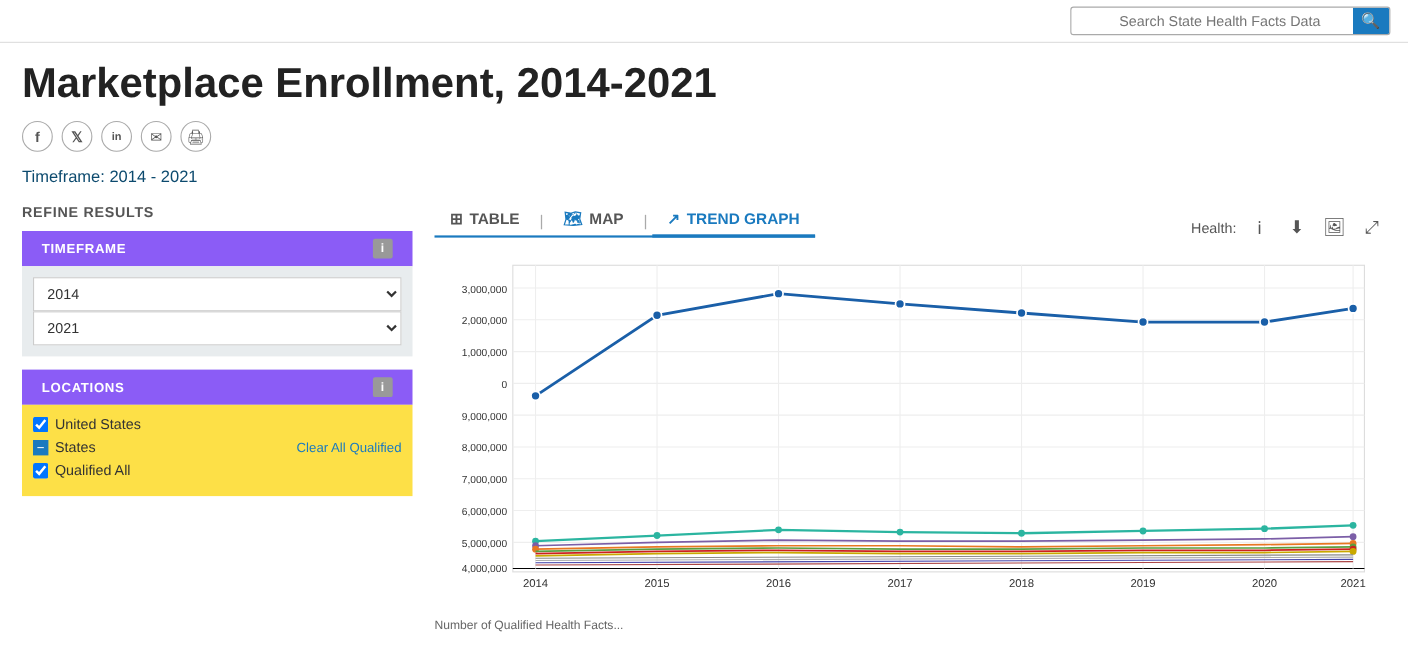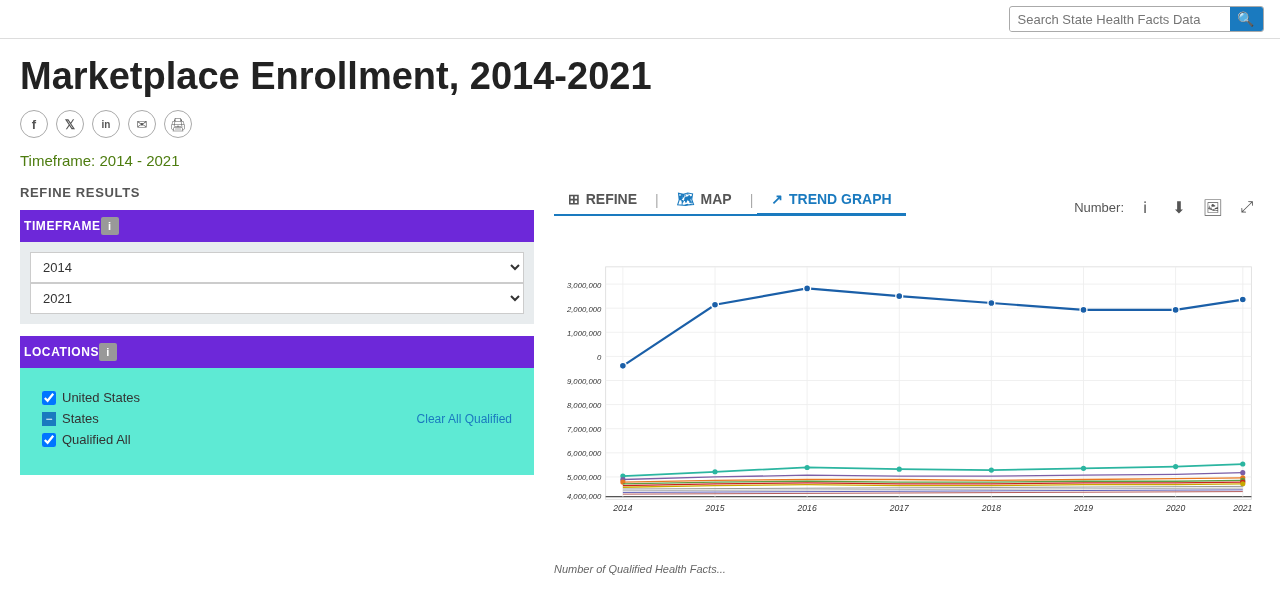--- a/index.html
+++ b/index.html
@@ -10,20 +10,21 @@
       justify-content: flex-end;
       padding: 6px 16px;
       border-bottom: 1px solid #ddd;
     }
     .search-container {
       display: flex;
       align-items: center;
       border: 1px solid #aaa;
       border-radius: 3px;
       overflow: hidden;
+      padding-left: 36px;
     }
     .search-container input {
       border: none;
       outline: none;
       padding: 4px 8px;
       font-size: 13px;
       width: 220px;
       color: #666;
     }
     .search-container button {
@@ -64,53 +65,54 @@
       font-size: 13px;
       text-decoration: none;
     }
 
     .timeframe-label {
       color: #e07b00;
       font-size: 15px;
       margin-bottom: 16px;
     }
     .timeframe-label span {
-      color: #4d7c0f;
+      color: #0c4a6e;
     }
 
     .main-layout {
       display: flex;
       gap: 20px;
     }
 
     
     .left-panel {
-      width: 514px;
+      width: 355px;
       flex-shrink: 0;
     }
 
     .refine-title {
       font-size: 13px;
       font-weight: bold;
       color: #555;
       letter-spacing: 0.05em;
       margin-bottom: 10px;
     }
 
     .filter-section {
       margin-bottom: 12px;
     }
     .filter-header {
-      background: #6d28d9;
+      background: #8b5cf6;
       color: #fff;
       font-size: 12px;
       font-weight: bold;
       letter-spacing: 0.05em;
-      padding: 7px 4px;
-      display: flex;
+      padding: 7px 18px;
+      display: flex;
+      justify-content: space-between;
       align-items: center;
     }
     .filter-header .info-icon {
       width: 18px;
       height: 18px;
       background: #999;
       border-radius: 2px;
       display: flex;
       align-items: center;
       justify-content: center;
@@ -136,22 +138,22 @@
     }
 
     .to-label {
       font-size: 13px;
       color: #333;
       margin: 6px 0;
       display: block;
     }
 
     .locations-body {
-      background: #5eead4;
-      padding: 22px;
+      background: #fde047;
+      padding: 10px;
     }
 
     .checkbox-row {
       display: flex;
       align-items: center;
       gap: 6px;
       margin-bottom: 6px;
     }
     .checkbox-row input[type="checkbox"] {
       width: 14px;
@@ -262,21 +264,20 @@
       cursor: pointer;
       color: #555;
       font-size: 16px;
       border-radius: 3px;
     }
 
     
     .chart-container {
       position: relative;
       width: 100%;
-      font-style: italic;
     }
 
     svg.chart {
       width: 100%;
       height: 320px;
     }
   </style>
 </head>
 <body>
 
@@ -371,36 +372,36 @@
       </div>
     </div>
 
     <div class="right-panel">
 
       <div style="display:flex; justify-content:space-between; align-items:flex-end; margin-bottom:8px;">
 
         <div class="view-tabs">
           <a class="tab-item">
             <span class="tab-icon">⊞</span>
-            <span>REFINE</span>
+            <span>TABLE</span>
           </a>
           <span class="tab-separator">|</span>
           <a class="tab-item">
             <span class="tab-icon" style="color:#1a7abf;">🗺</span>
             <span>MAP</span>
           </a>
           <span class="tab-separator">|</span>
           <a class="tab-item active">
             <span class="tab-icon">↗</span>
             <span>TREND GRAPH</span>
           </a>
         </div>
 
         <div class="tools-bar">
-          <span class="tools-label">Number:</span>
+          <span class="tools-label">Health:</span>
           <div class="tool-icon">ℹ</div>
           <div class="tool-icon">⬇</div>
           <div class="tool-icon">🖼</div>
           <div class="tool-icon">⤢</div>
         </div>
       </div>
 
       <div class="chart-container">
         <svg class="chart" viewBox="0 0 820 310" preserveAspectRatio="xMidYMid meet" xmlns="http://www.w3.org/2000/svg">
 

